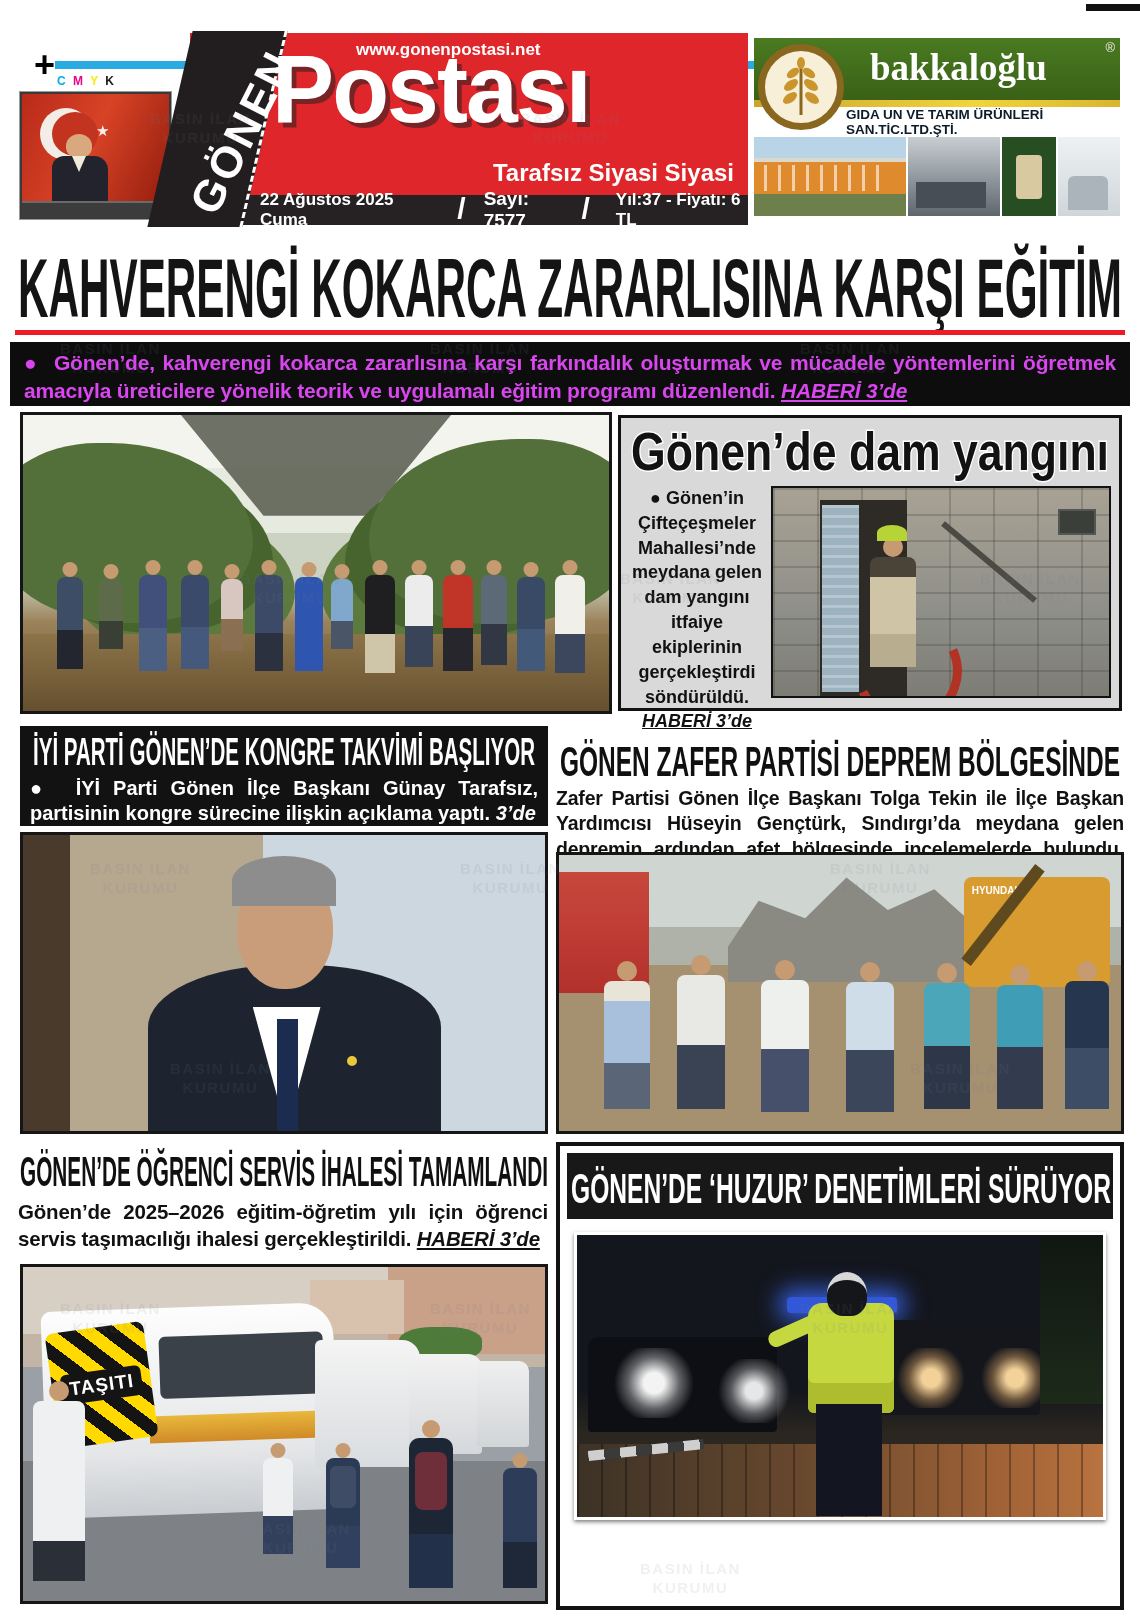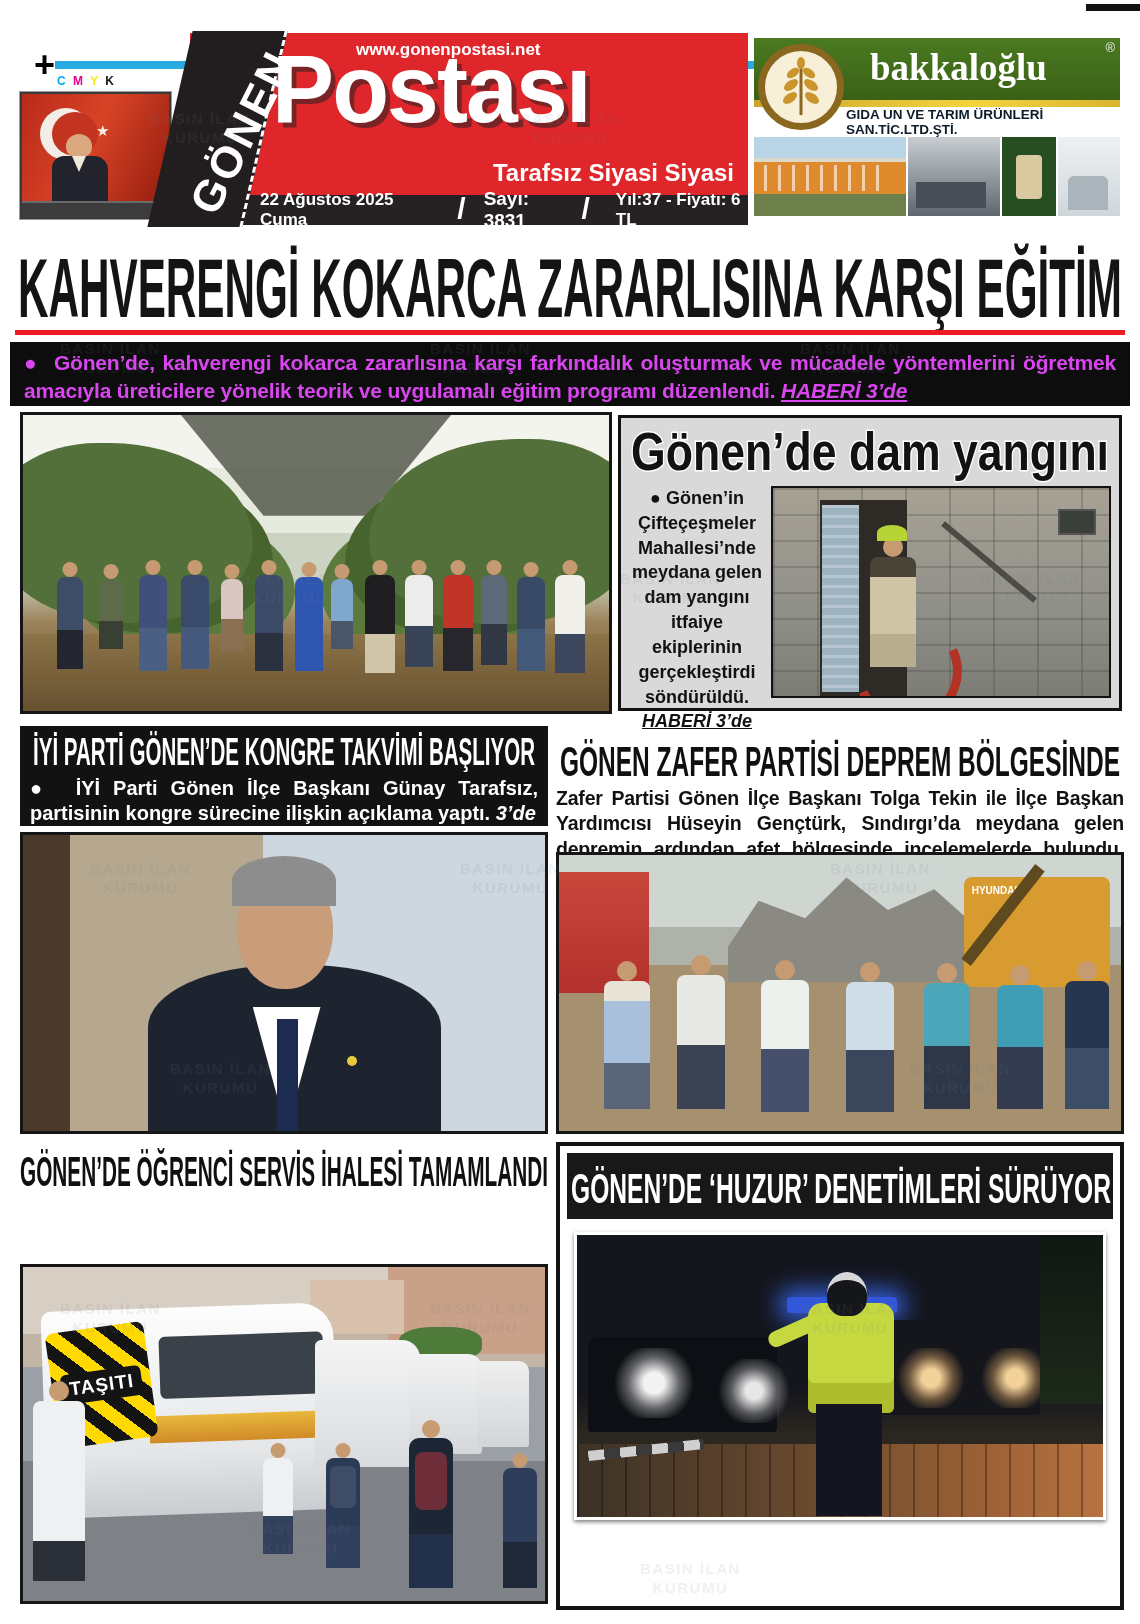--- a/index.html
+++ b/index.html
@@ -65,21 +65,21 @@
     <div class="abs" style="left:30px;top:62px;width:56px;height:50px;border-radius:12px 14px 0 0;background:#23232e;"></div>
     <div class="abs" style="left:50px;top:62px;width:14px;height:16px;background:#f0ead9;clip-path:polygon(0 0,100% 0,50% 100%);"></div>
     <div class="abs" style="left:0;bottom:0;width:100%;height:14px;background:#3c3c3c;border-top:2px solid #6a6a6a;"></div>
   </div>
 
   <div class="abs" style="left:176px;top:33px;width:572px;height:192px;z-index:2;">
     <div class="abs" style="left:14px;top:0;right:0;height:164px;background:#df262b;"></div>
     <div class="datebar">
       <span style="margin-left:68px">22 Ağustos 2025 Cuma</span>
       <span class="slash" style="margin-left:34px">/</span>
-      <span style="margin-left:18px;font-size:19px">Sayı: 3831</span>
+      <span style="margin-left:18px;font-size:19px">Sayı: 7577</span>
       <span class="slash" style="margin-left:16px">/</span>
       <span style="margin-left:26px">Yıl:37 - Fiyatı: 6 TL</span>
     </div>
     <div class="abs" style="left:-6px;top:-2px;width:92px;height:196px;background:#221e1f;transform:skewX(-13deg);border-right:3px dashed #fff;"></div>
     <span class="abs" style="left:-22px;top:74px;font-size:44px;font-weight:bold;color:#fff;letter-spacing:3px;transform:rotate(-63deg);">GÖNEN</span>
     <a class="abs" style="left:180px;top:7px;color:#fff;font-weight:bold;font-size:17px;text-decoration:none;">www.gonenpostasi.net</a>
     <span class="abs" style="left:96px;top:8px;font-size:96px;font-weight:bold;color:#fff;line-height:1;letter-spacing:-2px;text-shadow:5px 5px 0 rgba(35,35,35,.55);transform:scaleX(.97);transform-origin:left;">Postası</span>
     <span class="abs" style="right:14px;top:126px;color:#fff;font-weight:bold;font-size:24px;">Tarafsız Siyasi Siyasi</span>
   </div>
 
@@ -212,20 +212,24 @@
     <div class="fig fig2" style="left:36%;bottom:7%;width:48px;height:132px;background:linear-gradient(#eef0ee 0 52%,#46506b 52%)"></div>
     <div class="fig fig2" style="left:51%;bottom:7%;width:48px;height:130px;background:linear-gradient(#cfdde8 0 52%,#3c465a 52%)"></div>
     <div class="fig fig2" style="left:65%;bottom:8%;width:46px;height:126px;background:linear-gradient(#4aa6b8 0 50%,#2e3748 50%)"></div>
     <div class="fig fig2" style="left:78%;bottom:8%;width:46px;height:124px;background:linear-gradient(#3f9db5 0 50%,#333c4e 50%)"></div>
     <div class="fig fig2" style="left:90%;bottom:8%;width:44px;height:128px;background:linear-gradient(#25364e 0 52%,#3e4d66 52%)"></div>
   </div>
 
   <svg class="abs hl-svg" style="left:16px;top:1146px" width="536" height="46">
     <text x="268" y="40" text-anchor="middle" textLength="528" lengthAdjust="spacingAndGlyphs" font-size="42" fill="#101010">GÖNEN’DE ÖĞRENCİ SERVİS İHALESİ TAMAMLANDI</text>
   </svg>
+  <div class="abs par" style="left:18px;top:1198px;width:530px;font-size:20.5px;line-height:1.32;letter-spacing:-0.2px;">
+    <span>Gönen’de 2025–2026 eğitim-öğretim yılı için öğrenci servis taşımacılığı ihalesi gerçekleştirildi.</span>
+    <span class="jump">HABERİ 3’de</span>
+  </div>
   <div class="photo" style="left:20px;top:1264px;width:522px;height:334px;">
     <div class="abs" style="inset:0;background:linear-gradient(#d8cfc4 0 20%,#c3b5a5 20% 30%,#9aa0a6 30% 58%,#7e8186 58% 100%);"></div>
     <div class="abs" style="right:0;top:0;width:30%;height:26%;background:#c9a088;"></div>
     <div class="abs" style="left:55%;top:4%;width:18%;height:16%;background:#d9c2ad;"></div>
     <div class="abs" style="left:72%;top:18%;width:16%;height:10%;background:#4e7a3a;border-radius:40%;"></div>
     <div class="abs" style="left:4%;top:12%;width:56%;height:62%;background:linear-gradient(#fdfdfd,#e4e6e8 70%,#c9ccd0);border-radius:10px 34px 6px 6px;transform:rotate(-2deg);">
       <div class="abs" style="left:40%;top:14%;width:56%;height:30%;background:#3a4148;border-radius:6px;"></div>
       <div class="abs" style="left:36%;top:52%;width:64%;height:13%;background:linear-gradient(#e8b83c,#d08a28);"></div>
       <div class="abs" style="left:3%;top:8%;width:34%;height:56%;border-radius:8px;transform:rotate(-6deg);background:repeating-linear-gradient(45deg,#ffd900 0 13px,#141414 13px 26px);display:flex;align-items:center;justify-content:center;">
         <span style="background:#141414;color:#fff;font-weight:bold;font-size:19px;padding:4px 8px;border-radius:6px;letter-spacing:1px;">TAŞITI</span>

